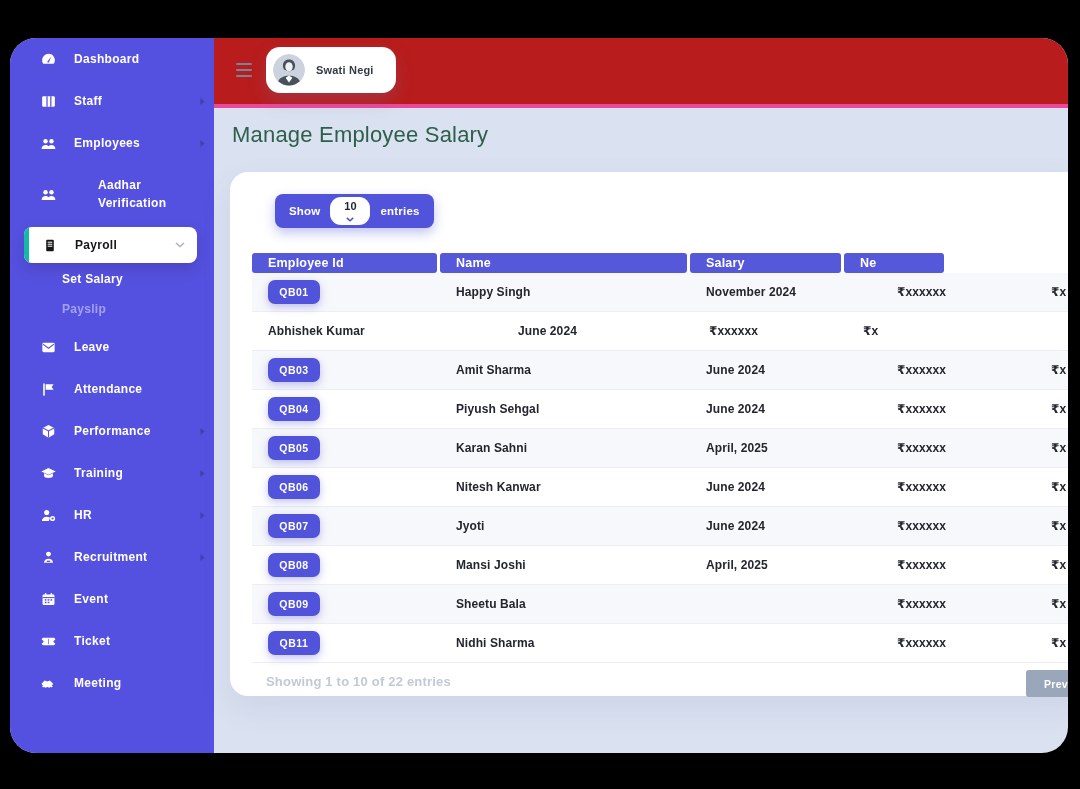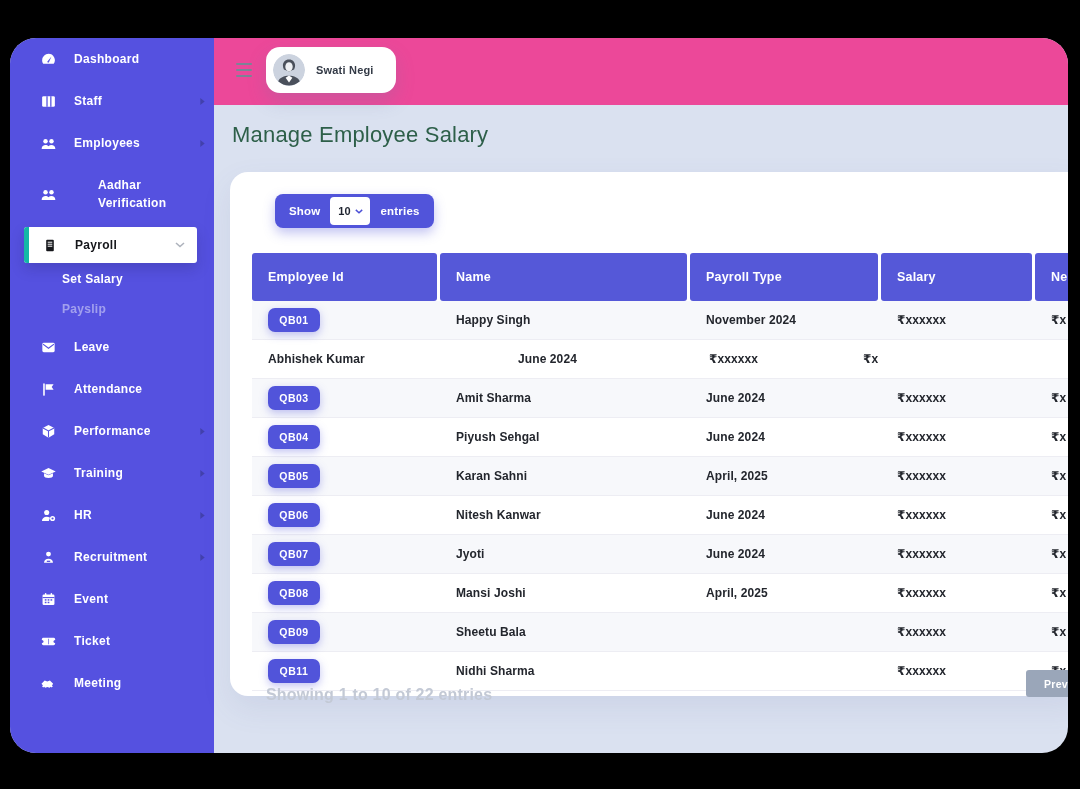--- a/index.html
+++ b/index.html
@@ -10,54 +10,54 @@
   
   .sidebar{position:absolute;left:0;top:0;width:204px;height:100%;background:#5551e0;}
   .nav{position:absolute;left:0;top:0;right:0;}
   .nav-item{position:relative;display:flex;align-items:center;height:42px;padding:0 8px 0 30px;color:#fff;cursor:pointer;}
   .nav-item .ico{width:17px;height:17px;flex:0 0 17px;margin-right:17px;display:inline-flex;}
   .nav-item .ico svg{width:17px;height:17px;}
   .nav-item .lbl{font-size:12px;font-weight:700;letter-spacing:.3px;max-width:92px;line-height:1.5;}
   .nav-item .chev{margin-left:auto;display:inline-flex;opacity:.8;}
   .nav-item.tall{height:60px;gap:24px;}
   .nav-item.activeitem{height:42px;padding:0;}
-  .active-card{position:absolute;left:14px;right:17px;top:3px;bottom:3px;background:#fff;border-radius:3px;display:flex;align-items:center;padding:0 12px 0 18px;color:#15161a;box-shadow:0 6px 14px rgba(20,20,60,.18);overflow:hidden;}
+  .active-card{position:absolute;left:14px;right:17px;top:3px;bottom:3px;background:#fff;border-radius:8px;display:flex;align-items:center;padding:0 12px 0 18px;color:#15161a;box-shadow:0 6px 14px rgba(20,20,60,.18);overflow:hidden;}
   .active-card::before{content:"";position:absolute;left:0;top:0;bottom:0;width:5px;background:#14b8a6;}
   .active-card .ico{width:16px;height:16px;flex:0 0 16px;margin-right:17px;display:inline-flex;}
   .active-card .lbl{font-size:12px;font-weight:700;color:#15161a;letter-spacing:.3px;}
   .active-card .chev{margin-left:auto;display:inline-flex;}
   .nav-item.sub{height:26px;padding-left:52px;}
   .nav-item.submuted{height:34px;padding-left:52px;color:rgba(255,255,255,.45);}
 
   
   .main{position:absolute;left:204px;top:0;right:0;height:100%;}
-  .topbar{position:absolute;left:0;top:0;right:0;height:66px;background:#ec4899;border-bottom:1px solid #ec4899;}
+  .topbar{position:absolute;left:0;top:0;right:0;height:66px;background:#b91c1c;border-bottom:4px solid #ec4899;}
   .hamburger{position:absolute;left:22px;top:25px;width:16px;height:14px;display:flex;flex-direction:column;justify-content:space-between;cursor:pointer;}
   .hamburger span{display:block;height:2px;background:#7b8496;border-radius:1px;}
   .user-chip{position:absolute;left:52px;top:9px;height:46px;background:#fff;border-radius:14px;display:flex;align-items:center;padding:0 22px 0 7px;gap:11px;box-shadow:0 8px 18px rgba(110,120,165,.25);cursor:pointer;}
   .avatar{width:32px;height:32px;border-radius:50%;overflow:hidden;flex:0 0 32px;}
   .user-chip .uname{font-size:11px;font-weight:700;color:#333a46;letter-spacing:.2px;}
 
   .page-title{position:absolute;left:18px;top:84px;font-size:22px;font-weight:500;color:#2d5f49;letter-spacing:.2px;}
 
   .card{position:absolute;left:16px;top:134px;width:838px;height:524px;background:#fff;border-radius:18px 0 0 18px;box-shadow:0 12px 30px rgba(90,100,160,.10);padding-left:12px;}
 
   .show-pill{position:absolute;left:45px;top:22px;height:34px;background:#5154da;border-radius:8px;display:flex;align-items:center;padding:0 14px;gap:10px;color:#fff;font-size:11.5px;font-weight:700;letter-spacing:.2px;box-shadow:0 5px 12px rgba(81,84,218,.35);}
-  .page-size{width:40px;height:28px;background:#fff;border-radius:4px;color:#1f2430;font-weight:700;font-size:11px;display:flex;align-items:center;justify-content:center;gap:4px;cursor:pointer;}
+  .page-size{width:40px;height:28px;background:#fff;border-radius:11px;color:#1f2430;font-weight:700;font-size:11px;display:flex;align-items:center;justify-content:center;gap:4px;cursor:pointer;flex-direction:column;}
   .page-size .sel-chev{display:inline-flex;margin-top:1px;}
 
   .table{position:absolute;left:22px;top:81px;width:883px;}
   .thead{display:flex;gap:3px;}
-  .th{height:48px;background:#5558d8;color:#fff;font-size:12.5px;font-weight:700;display:flex;align-items:center;padding-left:16px;border-radius:3px;letter-spacing:.2px;box-sizing:border-box;cursor:pointer;}
+  .th{height:20px;background:#5558d8;color:#fff;font-size:12.5px;font-weight:700;display:flex;align-items:center;padding-left:16px;border-radius:3px;letter-spacing:.2px;box-sizing:border-box;cursor:pointer;}
   .trow{display:flex;gap:3px;height:38px;align-items:center;border-bottom:1px solid #ededf3;background:#fff;}
   .trow.odd{background:#f7f8fb;}
   .td{box-sizing:border-box;padding-left:16px;font-size:12px;font-weight:600;color:#23262d;letter-spacing:.1px;}
   .badge{display:inline-flex;min-width:52px;height:24px;align-items:center;justify-content:center;background:#5154da;color:#fff;font-size:10.5px;font-weight:700;border-radius:7px;letter-spacing:.5px;box-shadow:0 3px 8px rgba(81,84,218,.35);cursor:pointer;}
 
-  .showing{position:absolute;left:36px;top:502px;font-size:16px;font-weight:600;color:#c3c9d5;letter-spacing:.2px;margin-top:12px;}
+  .showing{position:absolute;left:36px;top:502px;font-size:13px;font-weight:600;color:#c3c9d5;letter-spacing:.2px;}
   .prev-btn{position:absolute;left:796px;top:498px;width:130px;height:27px;background:#9aa6b9;border:none;border-radius:3px;color:#fff;font-size:10.5px;font-weight:700;line-height:27px;text-align:left;padding-left:18px;box-sizing:border-box;letter-spacing:.3px;cursor:pointer;}
 </style>
 </head>
 <body>
 
 <div class="stage">
   <div class="window">
 
     <div class="sidebar">
       <div class="nav" id="sidebar-nav">
@@ -297,21 +297,20 @@
                 </svg>
             </span>
           </span>
           <span>entries</span>
         </div>
 
         <div class="table">
           <div class="thead" id="thead">
               <div class="th" style="flex: 0 0 185px;">Employee Id</div>
               <div class="th" style="flex: 0 0 247px;">Name</div>
-              <div class="th" style="flex: 0 0 188px;">Payroll Type</div>
               <div class="th" style="flex: 0 0 151px; text-align: center;">Salary</div>
               <div class="th" style="flex: 0 0 100px;">Ne</div>
             </div>
           <div id="tbody">
               <div class="trow odd">
                 <div class="td" style="flex:0 0 185px"><span class="badge">QB01</span></div>
                 <div class="td" style="flex:0 0 247px">Happy Singh</div>
                 <div class="td" style="flex:0 0 188px">November 2024</div>
                 <div class="td" style="flex:0 0 151px">₹xxxxxx</div>
                 <div class="td" style="flex:0 0 100px">₹x</div>

